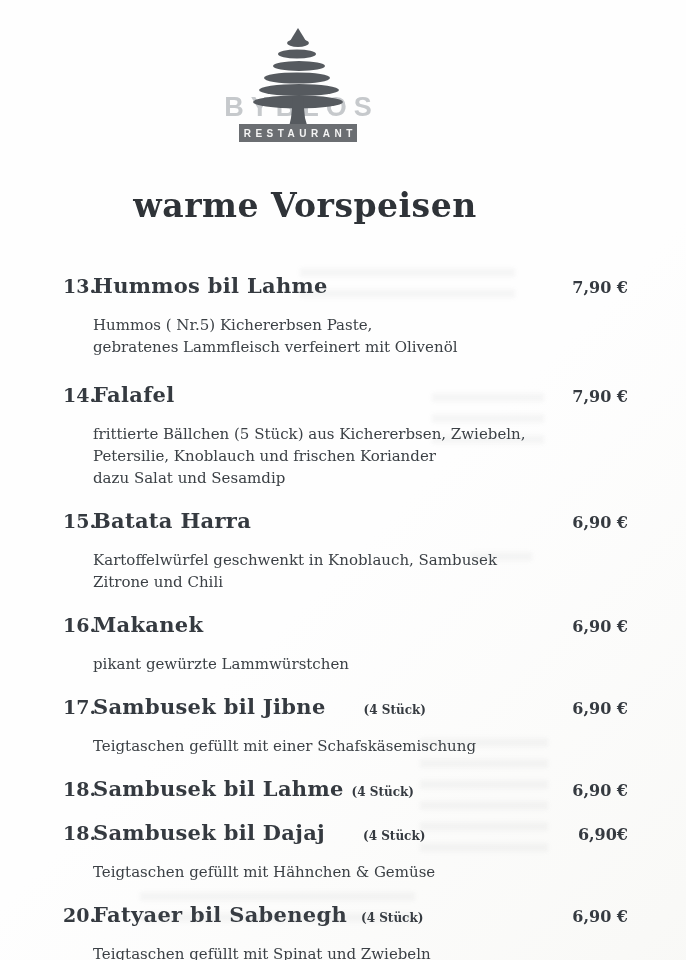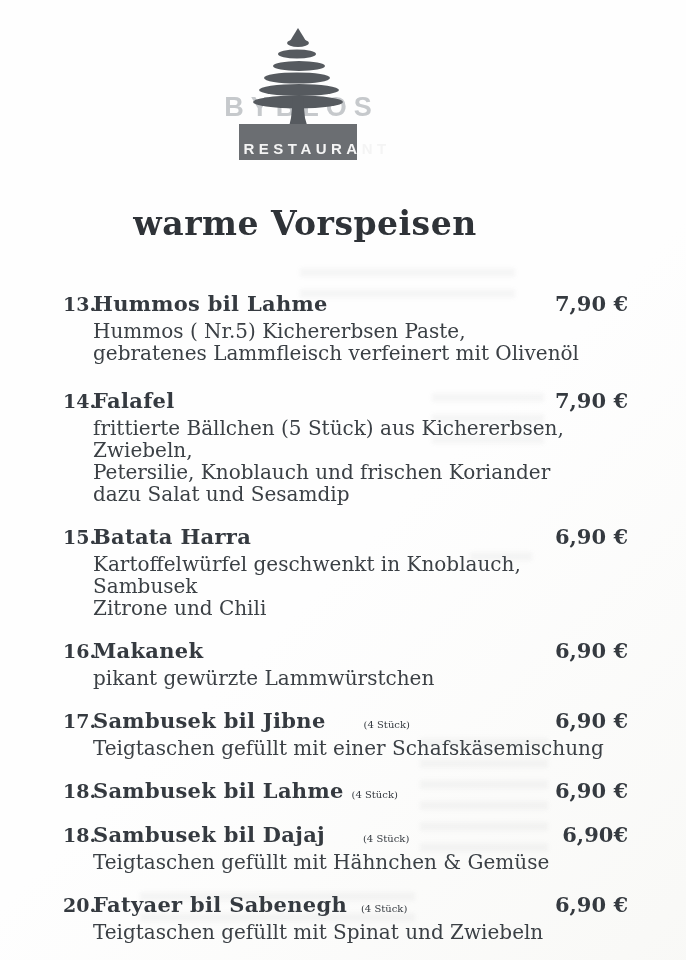--- a/index.html
+++ b/index.html
@@ -47,25 +47,25 @@
     white-space: nowrap;
   }
   .logo-banner {
     position: relative;
     z-index: 3;
     margin: 1px auto 0 auto;
     width: 118px;
     background: #6b6e72;
     color: #f4f4f4;
     font-family: "Liberation Sans", sans-serif;
-    font-size: 15px;
+    font-size: 10px;
     font-weight: bold;
     letter-spacing: 4.5px;
     text-indent: 4.5px;
-    padding: 16px 0 3px 0;
+    padding: 4px 0 3px 0;
     white-space: nowrap;
   }
 
   
   .heading {
     width: fit-content;
     margin: 44px auto 0 auto;
     transform: translateX(-38px);
     font-size: 33px;
     font-weight: bold;
@@ -91,37 +91,37 @@
     width: 30px;
     flex: 0 0 auto;
   }
   .name {
     font-size: 21px;
     font-weight: bold;
     letter-spacing: 0.3px;
     white-space: nowrap;
   }
   .portion {
-    font-size: 10px;
-    font-weight: normal;
+    font-size: 12px;
+    font-weight: bold;
     white-space: nowrap;
   }
   .gap-wide   { margin-left: 38px; }
   .gap-narrow { margin-left: 8px; }
   .gap-mid    { margin-left: 14px; }
   .price {
     margin-left: auto;
-    font-size: 21px;
+    font-size: 16px;
     font-weight: bold;
     white-space: nowrap;
   }
   .desc {
-    margin-top: 4px;
+    margin-top: 16px;
     margin-left: 30px;
-    font-size: 20px;
+    font-size: 15px;
     line-height: 22px;
     color: #3b4045;
   }
 
   
   .ghost {
     position: absolute;
     pointer-events: none;
     background: repeating-linear-gradient(
       180deg,

